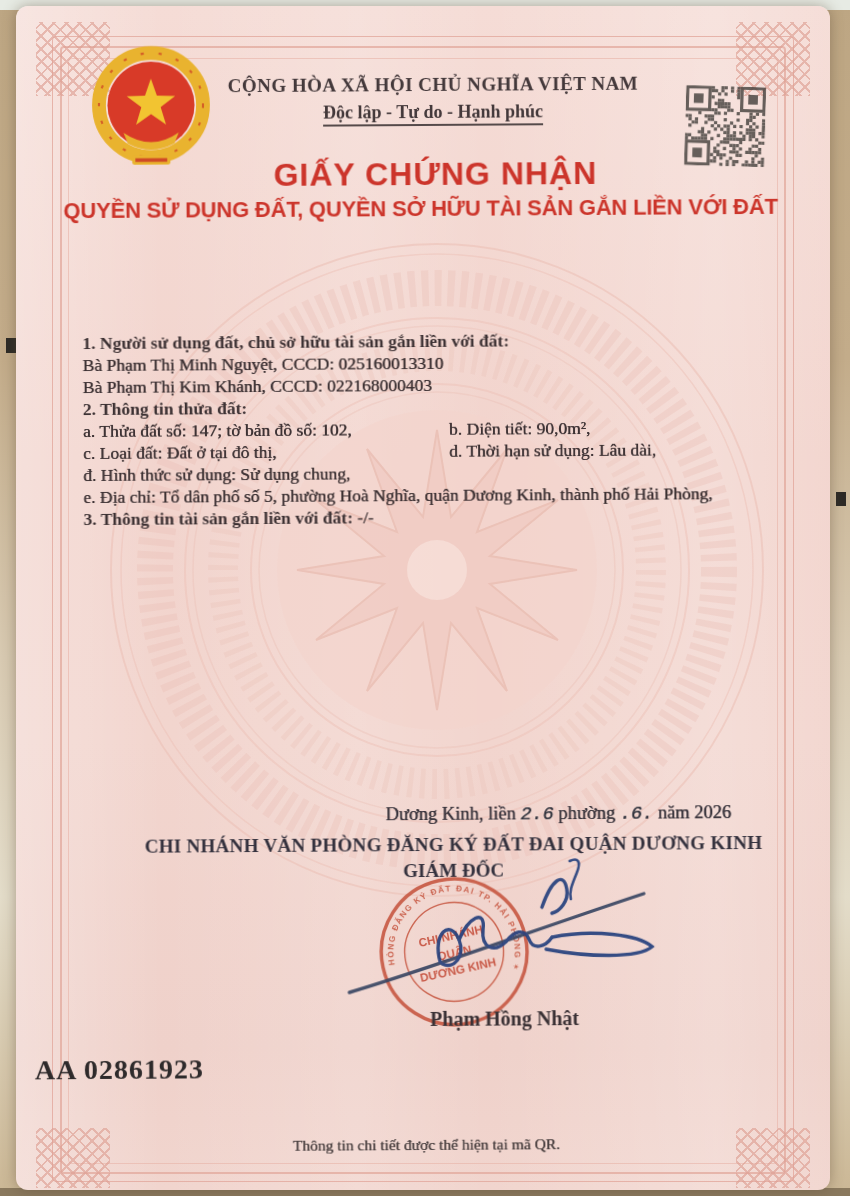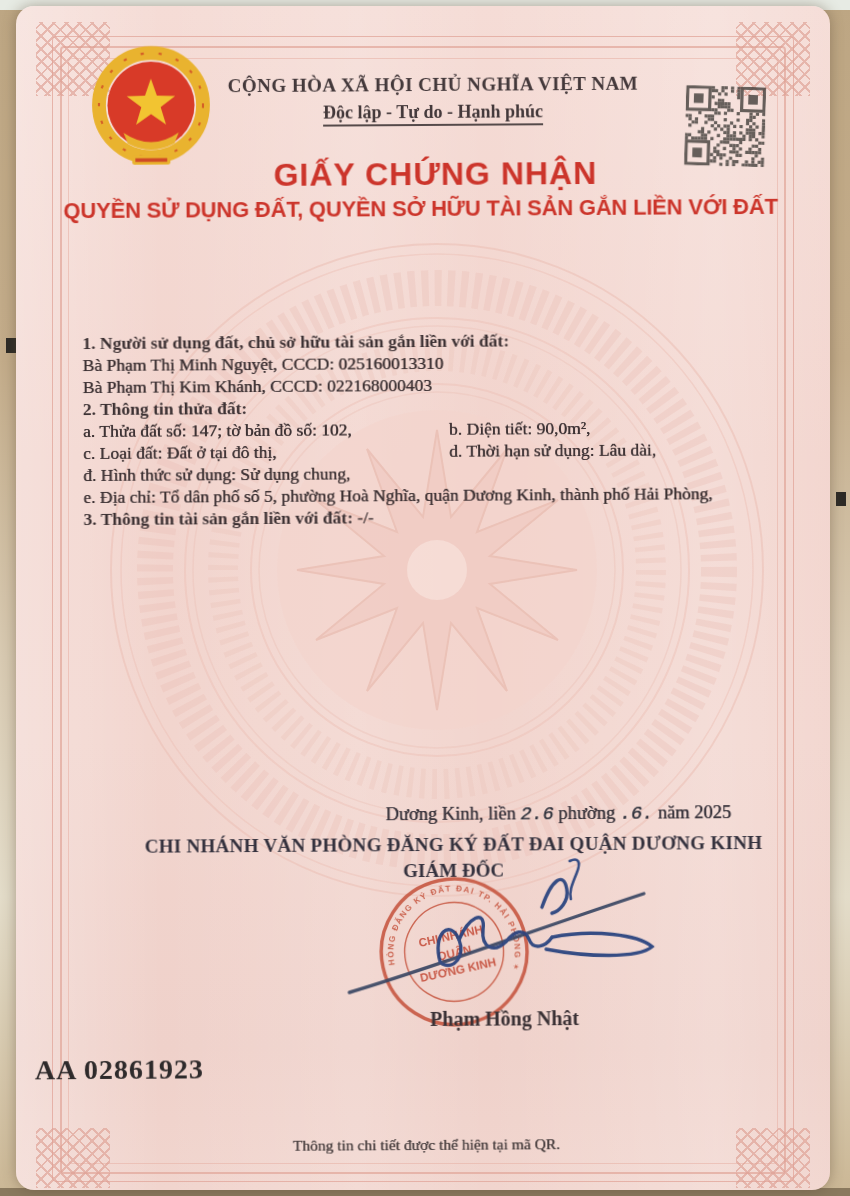--- a/index.html
+++ b/index.html
@@ -2,21 +2,21 @@
 <html><head>
 <meta charset="utf-8">
 <style>
   html,body{margin:0;padding:0;}
   body{width:850px;height:1196px;font-family:"Liberation Serif","DejaVu Serif",serif;}
   .photo{position:relative;width:850px;height:1196px;overflow:hidden;
     background:linear-gradient(180deg,#bda683 0%,#c3ac8a 30%,#d8cab2 55%,#e3dcc9 75%,#cbb795 100%);}
   .bg-top{position:absolute;left:0;top:0;width:850px;height:10px;background:#e7ebe4;}
   .bg-bottom{position:absolute;left:0;top:1188px;width:850px;height:8px;background:#8a795e;}
   .edge-mark{position:absolute;background:#2c2a26;}
-  .paper{position:absolute;left:16px;top:6px;width:814px;height:1184px;border-radius:18px;
+  .paper{position:absolute;left:16px;top:6px;width:814px;height:1184px;border-radius:12px;
     background:
       linear-gradient(90deg,rgba(255,255,255,.28) 0%,rgba(255,255,255,0) 18%,rgba(255,255,255,.14) 42%,rgba(255,255,255,0) 58%,rgba(255,255,255,.20) 86%,rgba(255,255,255,.05) 100%),
       linear-gradient(180deg,#f5dcd6 0%,#f2d4cd 38%,#f2d5ce 62%,#efd1ca 88%,#f1d5ce 100%);
     box-shadow:0 0 14px rgba(90,70,50,.45);}
   
   .frame-a{position:absolute;left:36px;top:30px;right:36px;bottom:8px;border:1px solid #e2a89c;border-radius:4px;opacity:.8;}
   .frame-b{position:absolute;left:44px;top:40px;right:44px;bottom:16px;border:2px solid #e2a89c;border-radius:4px;opacity:.75;}
   .frame-c{position:absolute;left:52px;top:52px;right:52px;bottom:26px;border:1px solid #e7b3a7;border-radius:4px;opacity:.6;}
   .corner{position:absolute;width:74px;height:74px;opacity:.65;
     background:
@@ -314,21 +314,21 @@
         <div class="thick">e. Địa chỉ: Tổ dân phố số 5, phường Hoà Nghĩa, quận Dương Kinh, thành phố Hải Phòng,</div>
         <div class="b">3. Thông tin tài sản gắn liền với đất: -/-</div>
       </div>
 
       <div class="date-line thick">
         <span>Dương Kinh, liền</span>
         <span class="hand">2.6</span>
         <span>phường</span>
         <span class="hand">.6.</span>
         <span>năm</span>
-        <span>2025</span>
+        <span>2026</span>
       </div>
       <div class="org-line">CHI NHÁNH VĂN PHÒNG ĐĂNG KÝ ĐẤT ĐAI QUẬN DƯƠNG KINH</div>
       <div class="role-line">GIÁM ĐỐC</div>
 
       <svg class="stamp" viewBox="0 0 180 180">
         <g transform="rotate(-12 90 90)">
           <circle cx="90" cy="90" r="84" fill="rgba(245,220,212,.12)" stroke="#c24a33" stroke-width="4"></circle>
           <circle cx="90" cy="90" r="57" fill="none" stroke="#c24a33" stroke-width="1.6"></circle>
           <defs>
               <path id="ringpath" d="M90,90 m-70,0 a70,70 0 1,1 140,0 a70,70 0 1,1 -140,0"></path>

